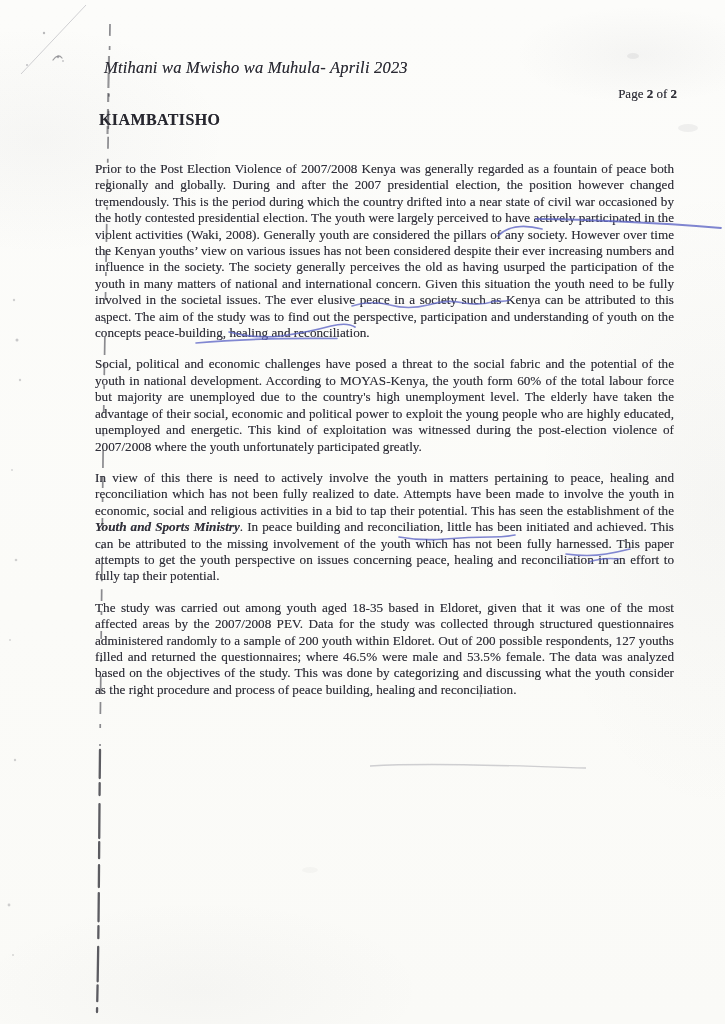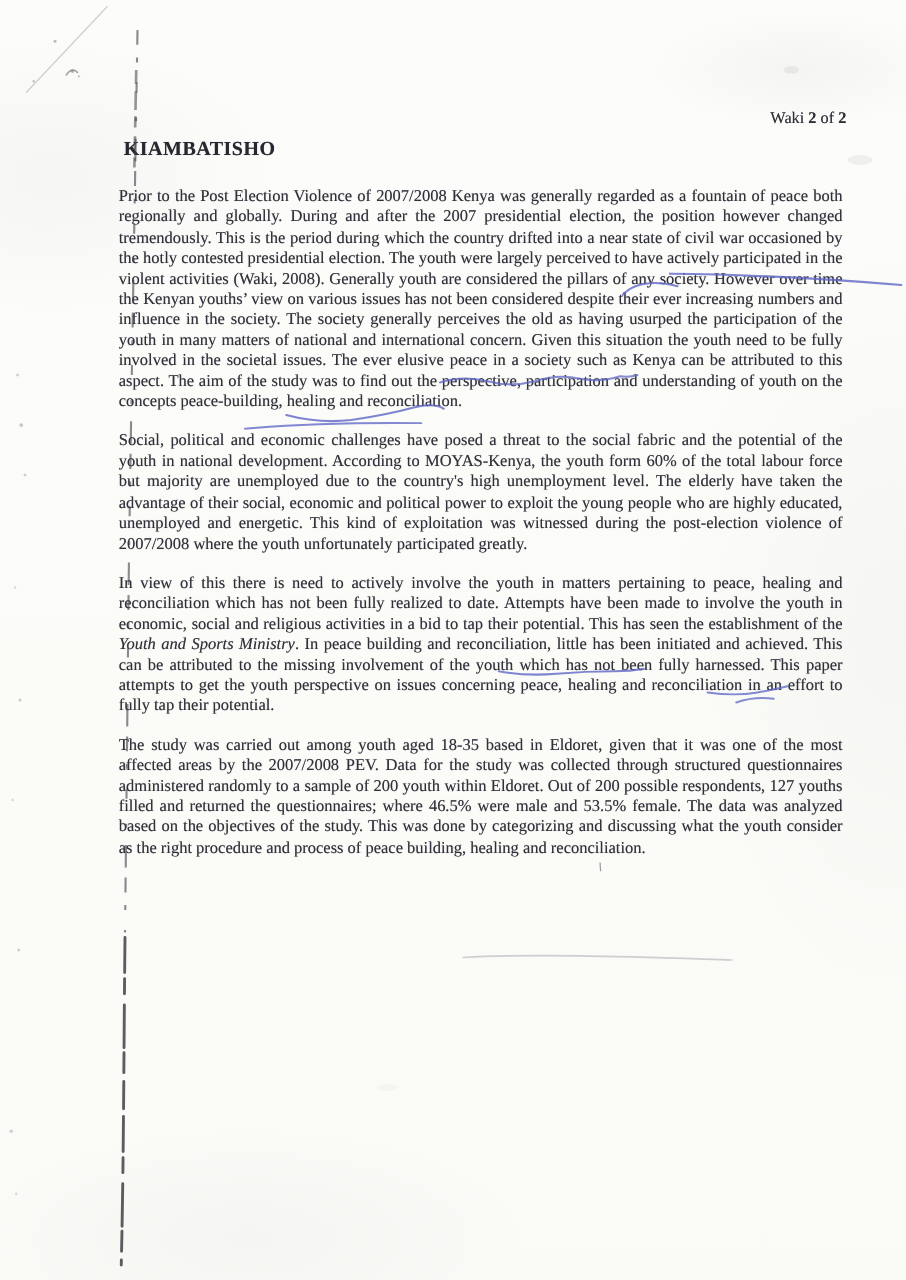--- a/index.html
+++ b/index.html
@@ -58,39 +58,40 @@
     position: absolute;
     left: 95px;
     top: 149px;
     width: 579px;
     font-size: 13.2px;
     line-height: 16.4px;
     text-align: justify;
     color: #30303a;
     text-shadow: 0 0 0.55px rgba(48,48,58,0.5);
   }
-  .body-text p { margin: 0 0 15px 0; }
-  .body-text em { font-style: italic; }
+  .body-text p { margin: 12px 0 15px 0; }
+  .body-text em { font-style: italic; font-weight: bold; }
   .overlay {
     position: absolute;
     left: 0;
     top: 0;
     width: 725px;
     height: 1024px;
     pointer-events: none;
   }
 </style>
 </head>
 <body>
 
 <div class="page">
 
+  <div class="doc-title">Mtihani wa Mwisho wa Muhula- Aprili 2023</div>
 
   <div class="page-label">
-    <span>Waki</span>
+    <span>Page</span>
     <b>2</b>
     <span>of</span>
     <b>2</b>
   </div>
 
   <div class="section-heading">KIAMBATISHO</div>
 
   <div class="body-text">
     <p>Prior to the Post Election Violence of 2007/2008 Kenya was generally regarded as a fountain of peace both regionally and globally. During and after the 2007 presidential election, the position however changed tremendously. This is the period during which the country drifted into a near state of civil war occasioned by the hotly contested presidential election. The youth were largely perceived to have actively participated in the violent activities (Waki, 2008). Generally youth are considered the pillars of any society. However over time the Kenyan youths’ view on various issues has not been considered despite their ever increasing numbers and influence in the society. The society generally perceives the old as having usurped the participation of the youth in many matters of national and international concern. Given this situation the youth need to be fully involved in the societal issues. The ever elusive peace in a society such as Kenya can be attributed to this aspect. The aim of the study was to find out the perspective, participation and understanding of youth on the concepts peace-building, healing and reconciliation.</p>
     <p>Social, political and economic challenges have posed a threat to the social fabric and the potential of the youth in national development. According to MOYAS-Kenya, the youth form 60% of the total labour force but majority are unemployed due to the country's high unemployment level. The elderly have taken the advantage of their social, economic and political power to exploit the young people who are highly educated, unemployed and energetic. This kind of exploitation was witnessed during the post-election violence of 2007/2008 where the youth unfortunately participated greatly.</p>

